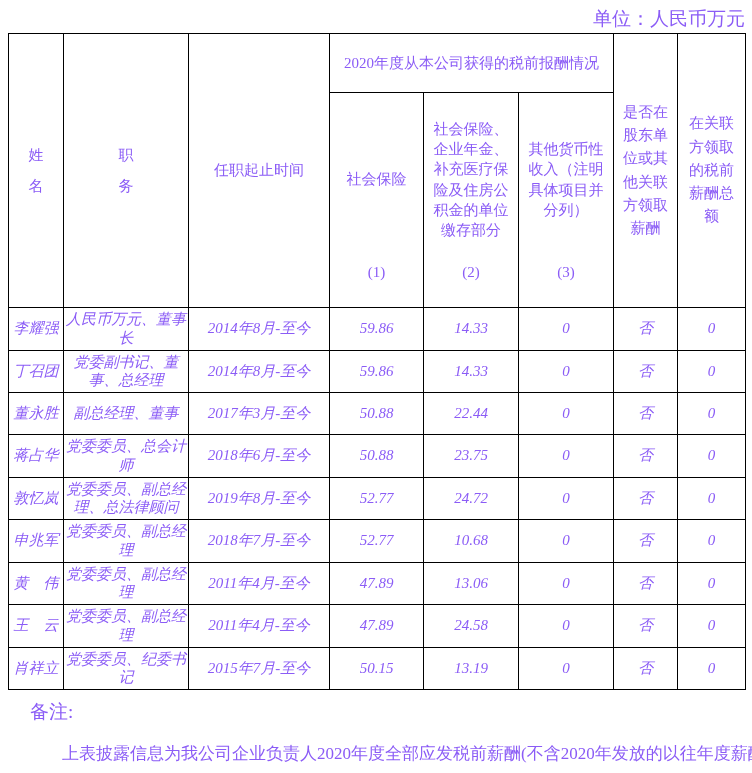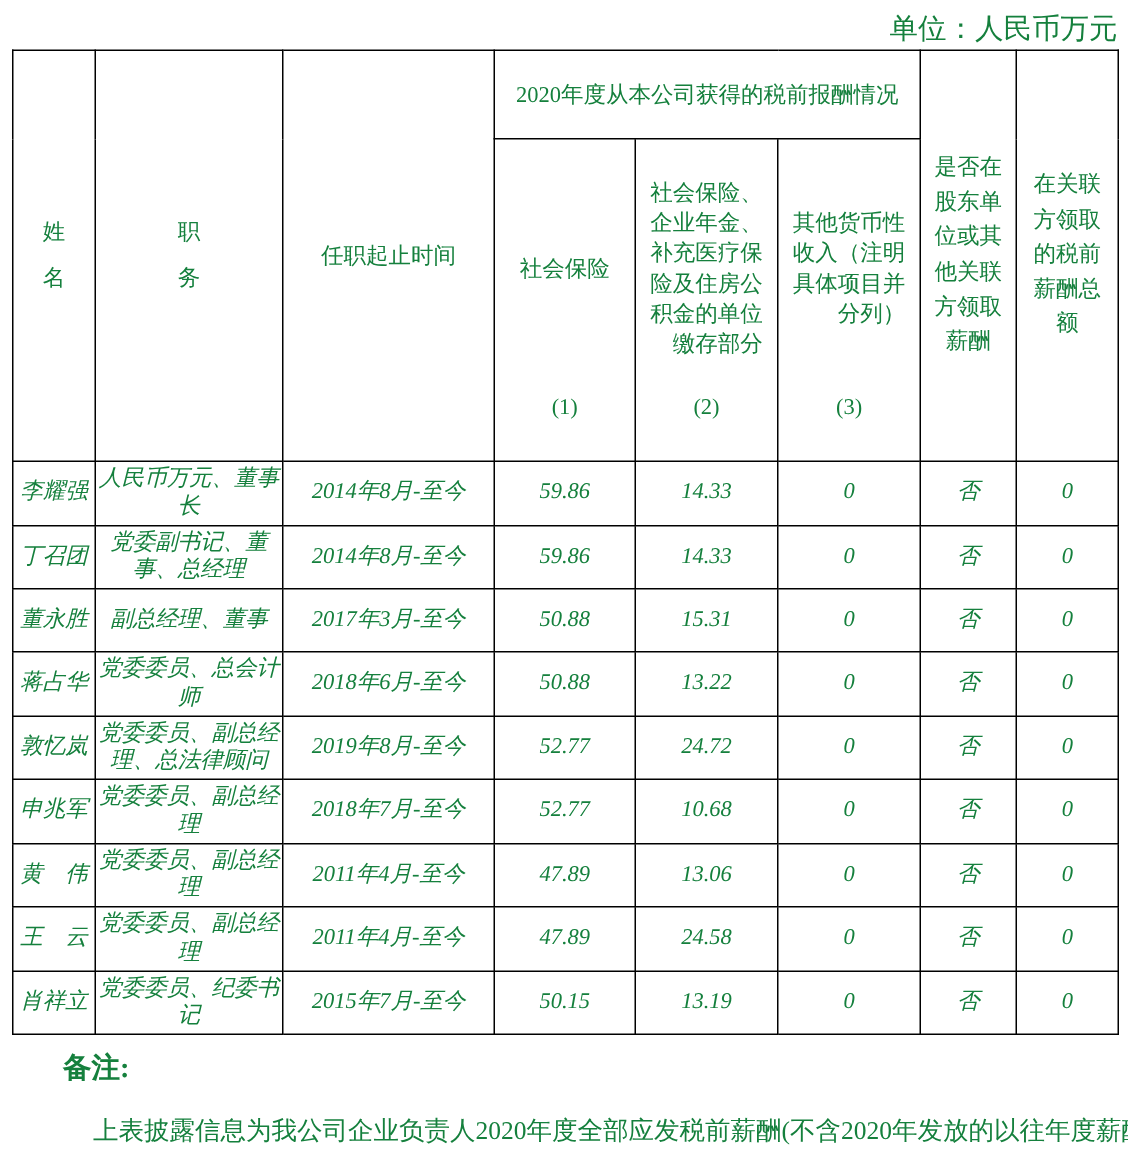--- a/index.html
+++ b/index.html
@@ -1,20 +1,20 @@
 <!DOCTYPE html>
 <html><head>
 <meta charset="utf-8">
 <style>
   html,body { margin:0; padding:0; background:#ffffff; }
   .page {
     position:relative;
     width:752px; height:773px;
     background:#ffffff;
-    color:#15803d;
+    color:#8b5cf6;
     font-family:"Liberation Serif","DejaVu Serif",serif;
     overflow:hidden;
   }
   .unit {
     position:absolute; top:6px; right:7px;
     font-size:19px; white-space:nowrap;
   }
   table.comp {
     position:absolute; left:8px; top:33px;
     width:737px;
@@ -35,28 +35,28 @@
   .vert2 { white-space:pre-line; line-height:2.05; display:inline-block; }
   th.subcell { padding:0; }
   .subwrap {
     display:flex; flex-direction:column; align-items:center;
     height:210px; width:100%;
   }
   .sublabel {
     flex:1 1 auto; display:flex; align-items:center; justify-content:center;
   }
   .subnum { flex:0 0 auto; padding-bottom:24px; }
-  .w5 { display:inline-block; width:5em; text-align:right; line-height:1.35; }
+  .w5 { display:inline-block; width:5em; text-align:center; line-height:1.35; }
   .w3 { display:inline-block; width:3em; text-align:center; line-height:1.55; }
   tbody tr { height:42px;font-style:italic; }
   tbody td { line-height:1.25; }
   td.pos { text-align:left; padding:2px 0 2px 3px; }
   .remark {
-    position:absolute; left:42px; top:699px;
-    font-size:19px; font-weight:bold;
+    position:absolute; left:30px; top:699px;
+    font-size:19px; font-weight:normal;
   }
   .note {
     position:absolute; left:62px; top:742px;
     font-size:17px; white-space:nowrap;
   }
 </style>
 </head>
 <body>
 
 <div class="page">
@@ -129,31 +129,31 @@
         <td>14.33</td>
         <td>0</td>
         <td>否</td>
         <td>0</td>
       </tr>
       <tr>
         <td>董永胜</td>
         <td class="pos">副总经理、董事</td>
         <td>2017年3月-至今</td>
         <td>50.88</td>
-        <td>15.31</td>
+        <td>22.44</td>
         <td>0</td>
         <td>否</td>
         <td>0</td>
       </tr>
       <tr>
         <td>蒋占华</td>
         <td class="pos">党委委员、总会计师</td>
         <td>2018年6月-至今</td>
         <td>50.88</td>
-        <td>13.22</td>
+        <td>23.75</td>
         <td>0</td>
         <td>否</td>
         <td>0</td>
       </tr>
       <tr>
         <td>敦忆岚</td>
         <td class="pos">党委委员、副总经理、总法律顾问</td>
         <td>2019年8月-至今</td>
         <td>52.77</td>
         <td>24.72</td>

